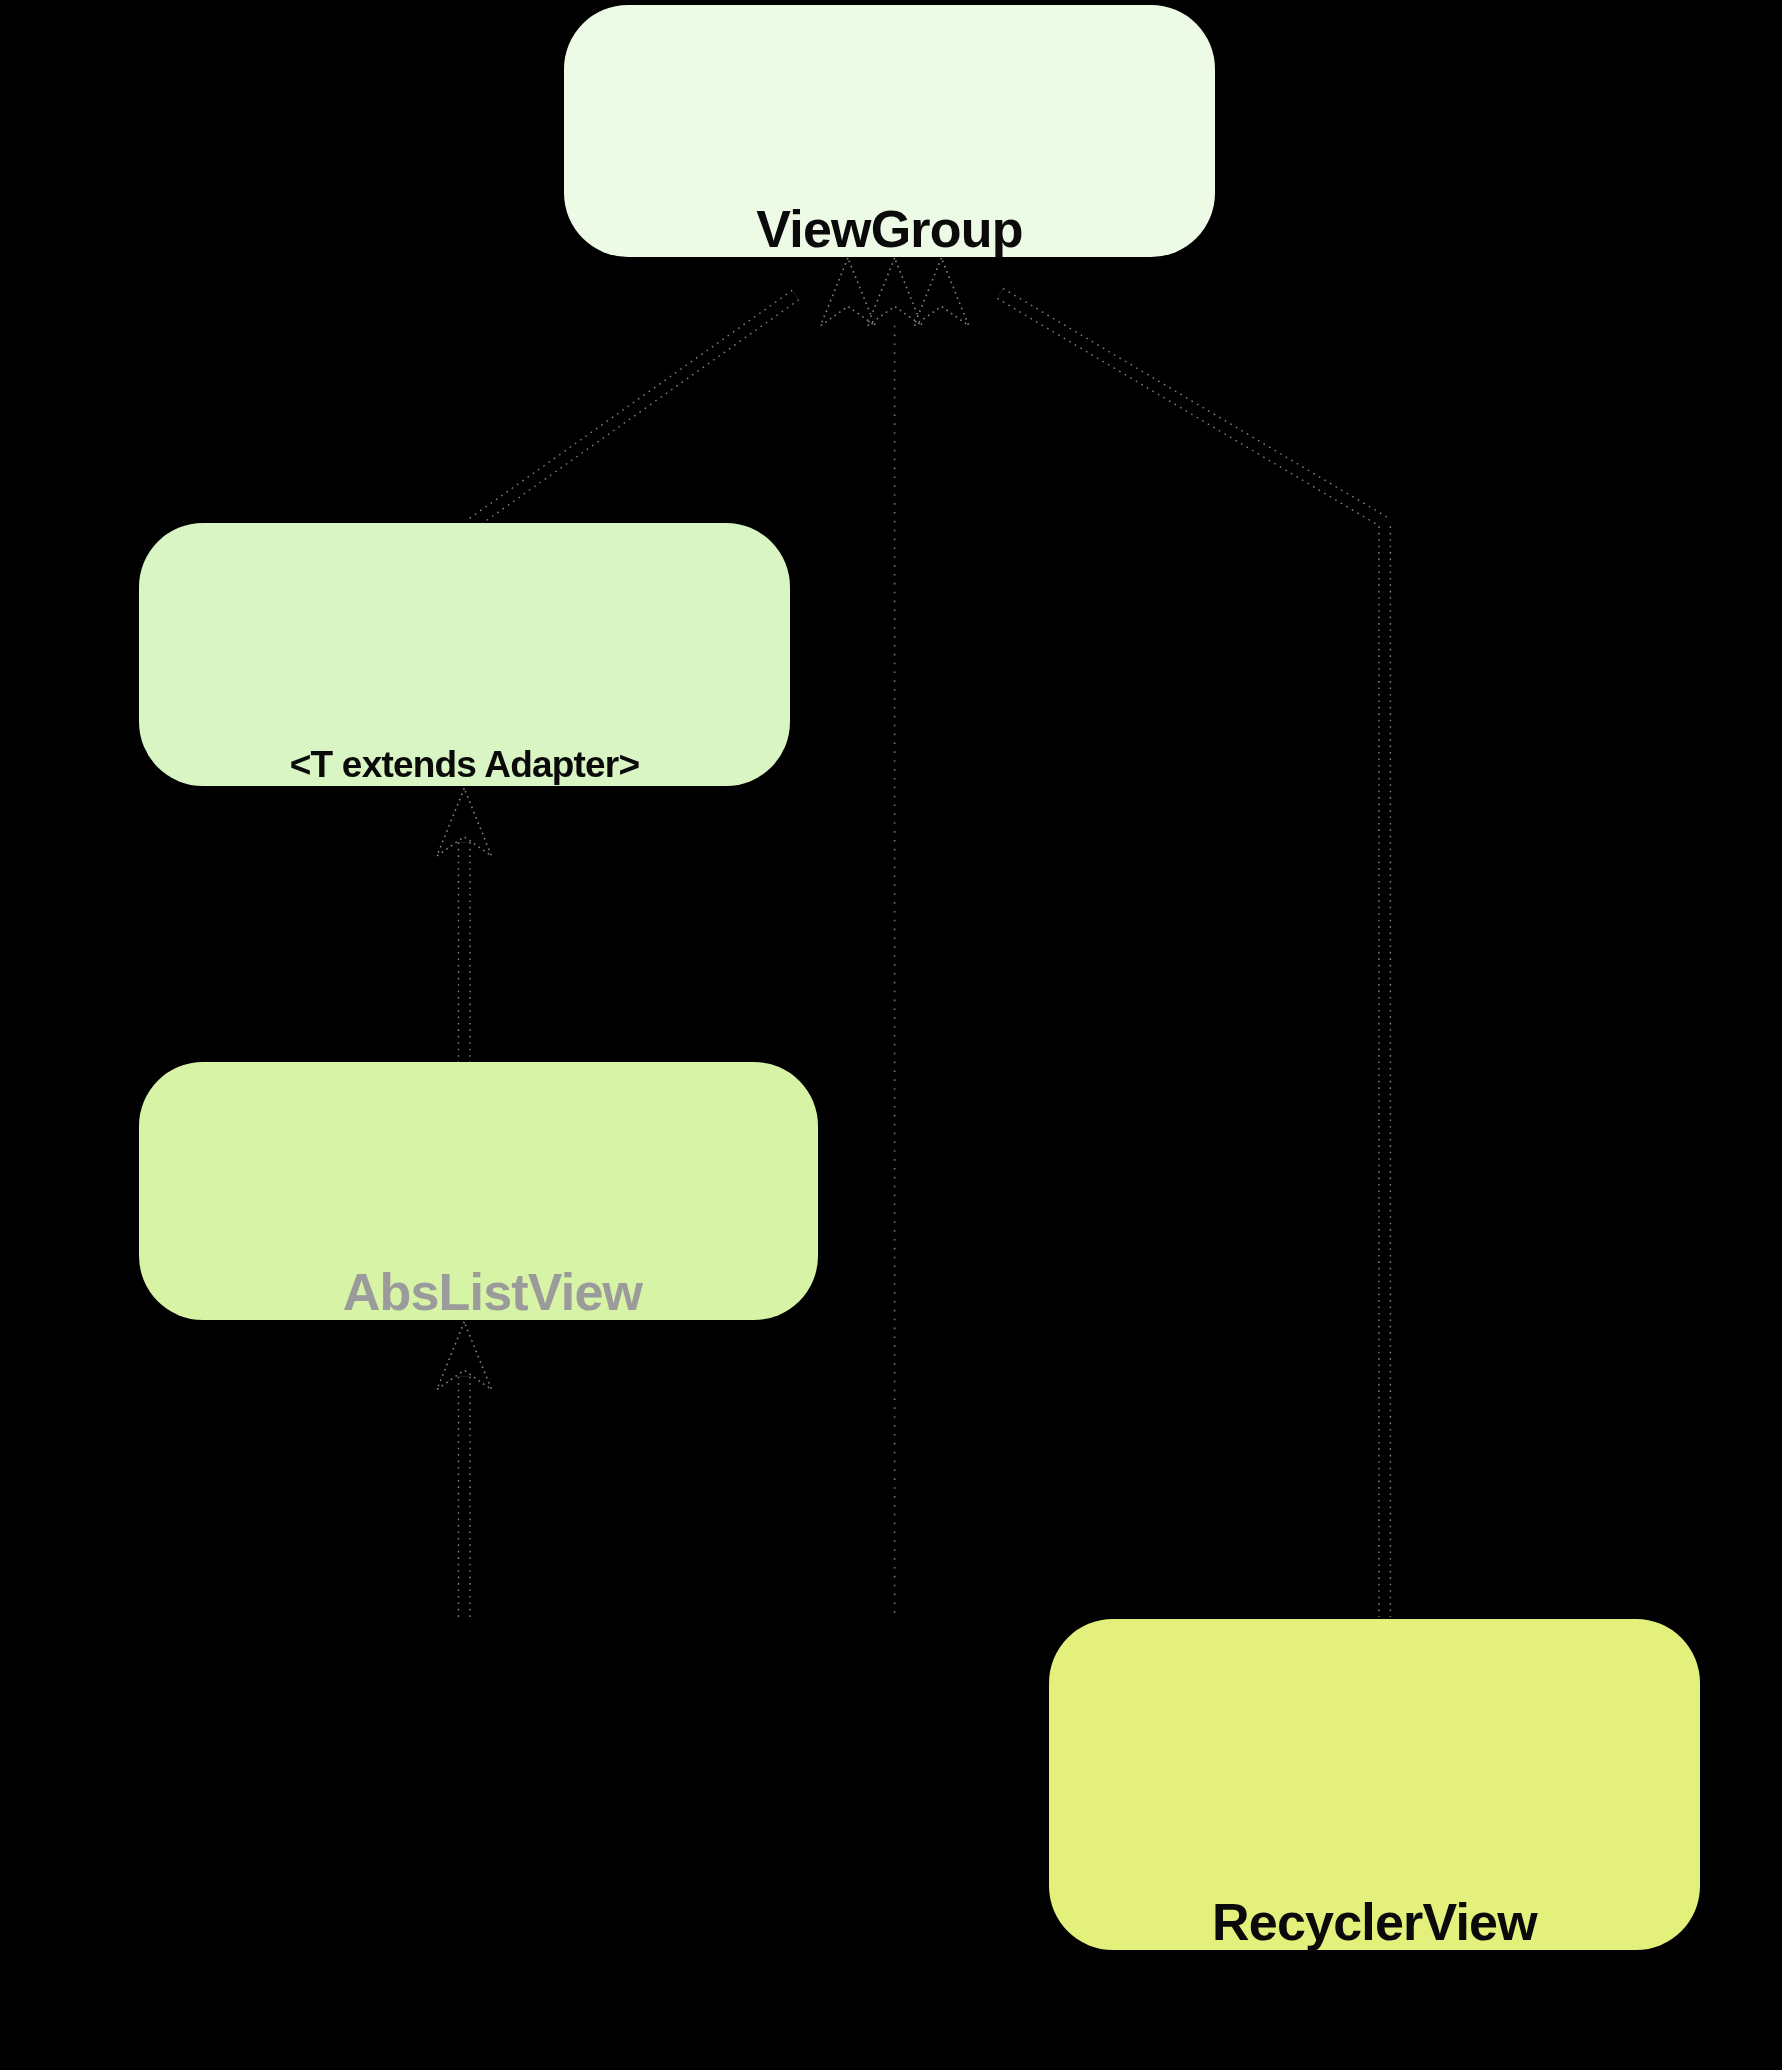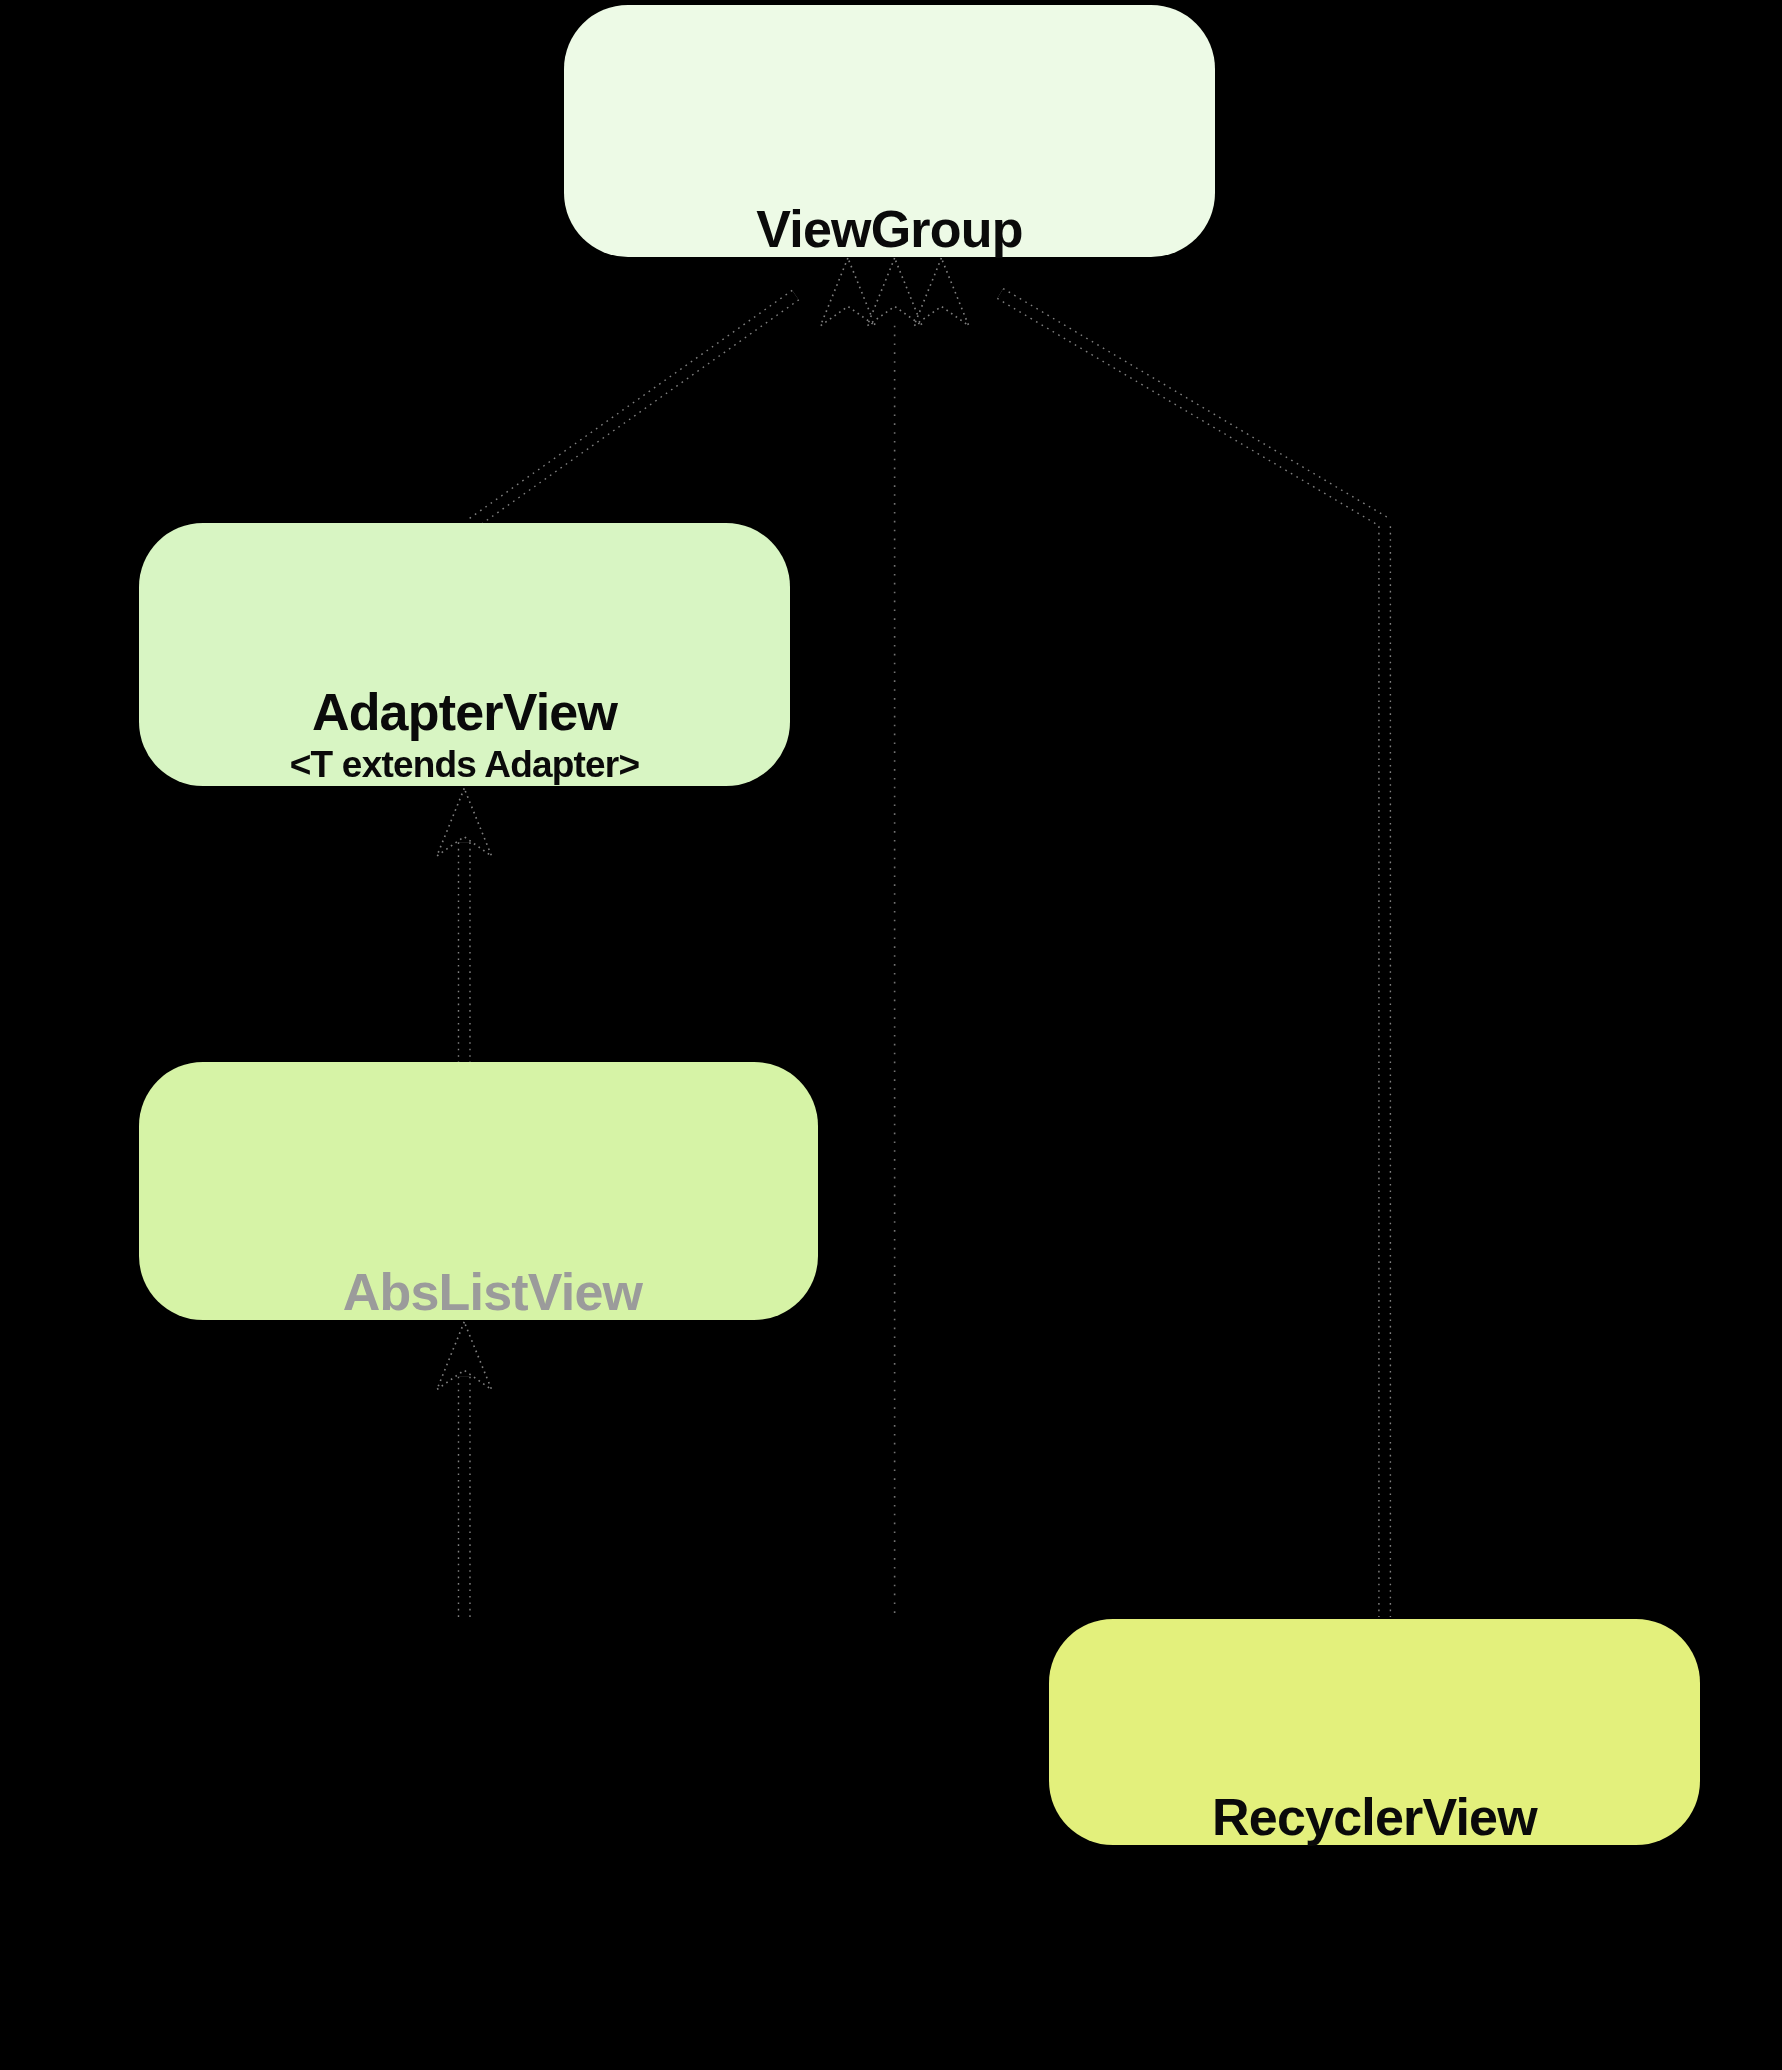--- a/index.html
+++ b/index.html
@@ -7,21 +7,21 @@
          font-family:"Liberation Sans","DejaVu Sans",sans-serif;}
   .arrows{position:absolute;left:0;top:0;}
   .node{position:absolute;display:flex;flex-direction:column;align-items:center;justify-content:flex-end;
         border-radius:64px;text-align:center;}
   .node .label{font-weight:700;font-size:52px;letter-spacing:-0.8px;line-height:1.05;}
   .node .sublabel{font-weight:700;font-size:37px;letter-spacing:-0.8px;margin-top:4px;}
   #viewgroup   {left:564px;  top:4.8px;    width:651px; height:252px;}
   #adapterview {left:139px;  top:523px;  width:651px; height:263px;}
   #abslistview {left:139px;  top:1062px; width:651px; height:258px;}
   #listview    {left:139px;  top:1619px; width:651px; height:261px;}
-  #recyclerview{left:1049px; top:1619px; width:651px; height:226px;}
+  #recyclerview{left:1049px; top:1619px; width:651px; height:331px;}
   .shaft-fringe{fill:none;stroke:rgba(255,255,255,.5);stroke-width:16;stroke-dasharray:2 6;stroke-linejoin:round;}
   .shaft-core  {fill:none;stroke:#000;stroke-width:12.5;stroke-linejoin:round;}
   .head        {fill:#000;stroke:rgba(255,255,255,.5);stroke-width:2;stroke-dasharray:2 5;}
   .dotted      {fill:none;stroke:rgba(255,255,255,.45);stroke-width:2;stroke-dasharray:2 9;}
 </style>
 </head>
 <body>
 
 <div class="stage">
 
@@ -55,21 +55,20 @@
       <path class="shaft-core" d="M576 1708 L576 2010"></path>
       <path class="head" d="M576 1640 L542 1724 L576 1700 L610 1724 Z"></path>
     </g>
   </svg>
 
   <div class="node" id="viewgroup" style="background: rgb(237, 250, 230); color: rgb(10, 10, 10);">
     <div class="label">ViewGroup</div>
   </div>
 
   <div class="node" id="adapterview" style="background: rgb(216, 245, 195); color: rgb(10, 10, 10);">
-    <div class="label">AdapterView</div>
     <div class="sublabel">&lt;T extends Adapter&gt;</div>
   </div>
 
   <div class="node" id="abslistview" style="background: rgb(214, 243, 166); color: rgb(155, 155, 155); padding-left: 28px;">
     <div class="label">AbsListView</div>
   </div>
 
 
   <div class="node" id="recyclerview" style="background: rgb(227, 240, 124); color: rgb(10, 10, 10);">
     <div class="label">RecyclerView</div>

